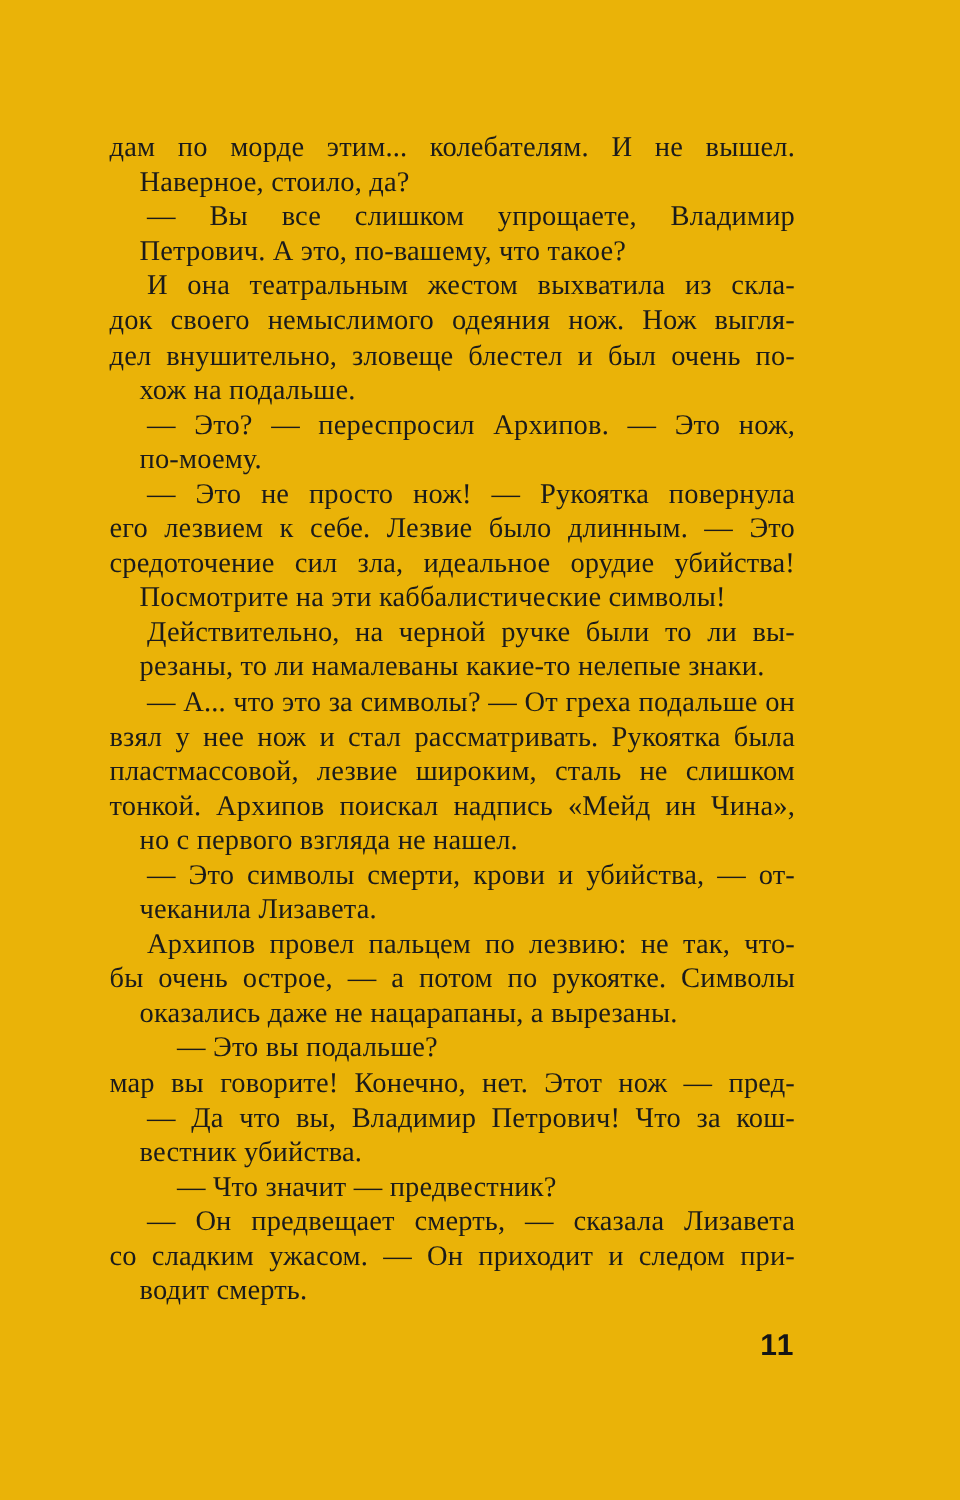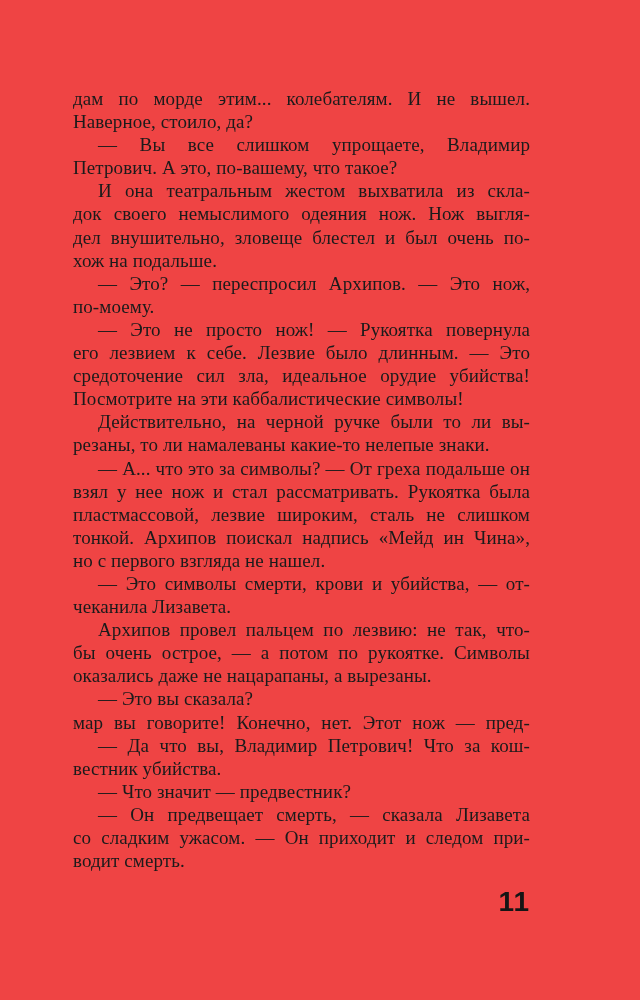--- a/index.html
+++ b/index.html
@@ -4,21 +4,21 @@
 <style>
   html, body {
     margin: 0;
     padding: 0;
     background: #ffffff;
   }
   .page {
     position: relative;
     width: 640px;
     height: 1000px;
-    background: #ef4444;
+    background: #eab308;
     overflow: hidden;
     font-family: "Liberation Serif", "DejaVu Serif", serif;
     color: #1b1b1b;
   }
   .text-block {
     position: absolute;
     left: 73px;
     top: 87px;
     width: 457px;
   }
@@ -27,32 +27,33 @@
     line-height: 23.1px;
     height: 23.1px;
     text-align: justify;
     text-align-last: justify;
     -moz-text-align-last: justify;
     white-space: normal;
     letter-spacing: 0.1px;
   }
   .line.last {
     text-align-last: left;
+    margin-left: 20px;
     -moz-text-align-last: left;
   }
   .line.indent {
     text-indent: 25px;
   }
   .page-number {
     position: absolute;
     top: 886px;
     right: 110px;
     font-family: "Liberation Sans", "DejaVu Sans", sans-serif;
     font-weight: 700;
-    font-size: 28px;
+    font-size: 20px;
     color: #151515;
     letter-spacing: 1px;
   }
 </style>
 </head>
 <body>
 
 <div class="page">
   <div class="text-block" id="text-block">
       <div class="line">дам по морде этим... колебателям. И не вышел.</div>
@@ -74,21 +75,21 @@
       <div class="line indent">— А... что это за символы? — От греха подальше он</div>
       <div class="line">взял у нее нож и стал рассматривать. Рукоятка была</div>
       <div class="line">пластмассовой, лезвие широким, сталь не слишком</div>
       <div class="line">тонкой. Архипов поискал надпись «Мейд ин Чина»,</div>
       <div class="line last">но с первого взгляда не нашел.</div>
       <div class="line indent">— Это символы смерти, крови и убийства, — от-</div>
       <div class="line last">чеканила Лизавета.</div>
       <div class="line indent">Архипов провел пальцем по лезвию: не так, что-</div>
       <div class="line">бы очень острое, — а потом по рукоятке. Символы</div>
       <div class="line last">оказались даже не нацарапаны, а вырезаны.</div>
-      <div class="line last indent">— Это вы сказала?</div>
+      <div class="line last indent">— Это вы подальше?</div>
       <div class="line">мар вы говорите! Конечно, нет. Этот нож — пред-</div>
       <div class="line indent">— Да что вы, Владимир Петрович! Что за кош-</div>
       <div class="line last">вестник убийства.</div>
       <div class="line last indent">— Что значит — предвестник?</div>
       <div class="line indent">— Он предвещает смерть, — сказала Лизавета</div>
       <div class="line">со сладким ужасом. — Он приходит и следом при-</div>
       <div class="line last">водит смерть.</div>
     </div>
   <div class="page-number">11</div>
 </div>

